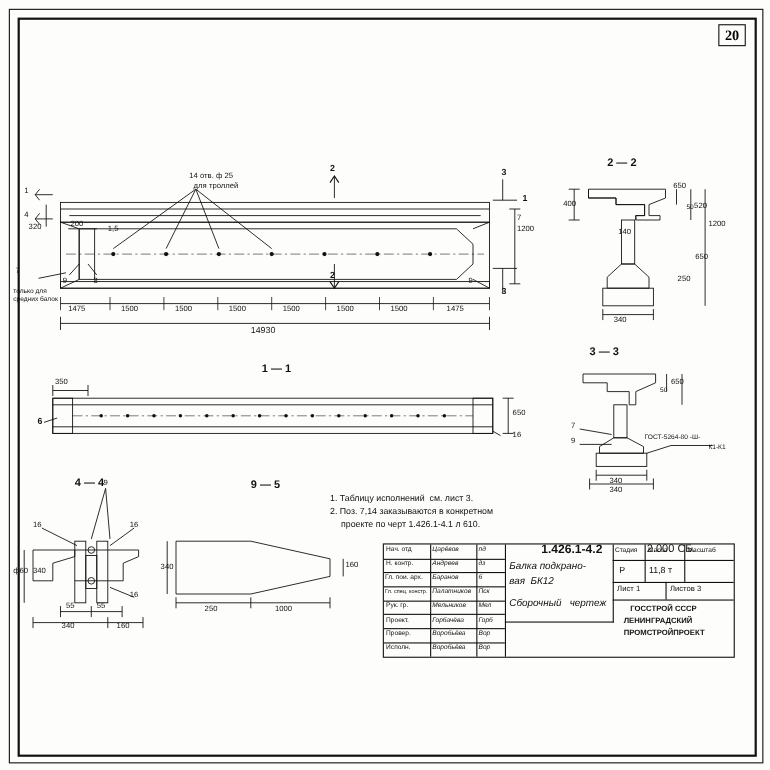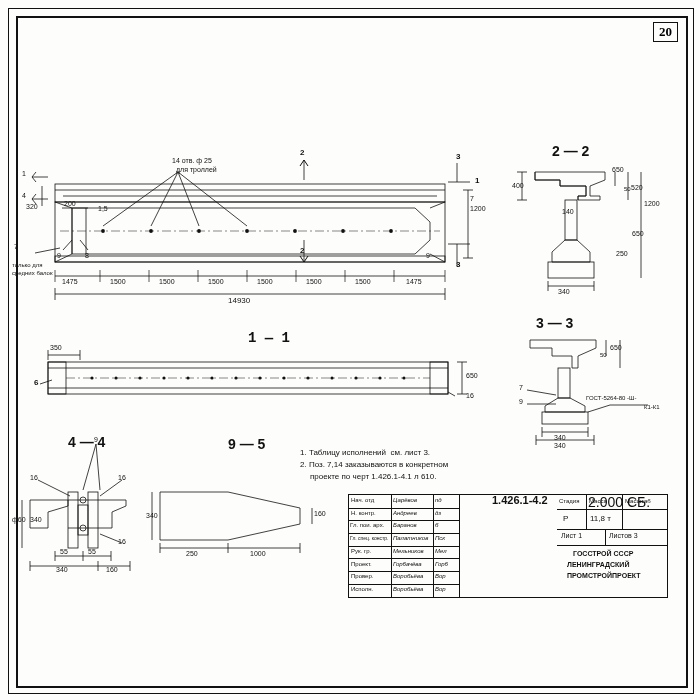--- a/index.html
+++ b/index.html
@@ -6,21 +6,21 @@
   body{width:700px;height:700px;overflow:hidden;font-family:"Liberation Sans",sans-serif;}
   #sheet{position:relative;width:700px;height:700px;background:#fdfdfb;}
   .frame-outer{position:absolute;left:8px;top:8px;width:684px;height:684px;border:1px solid #111;}
   .frame-inner{position:absolute;left:16px;top:16px;width:668px;height:668px;border:2px solid #111;}
   svg{position:absolute;left:0;top:0;width:700px;height:700px;}
   .lbl{position:absolute;font-family:"Liberation Sans",sans-serif;color:#111;white-space:pre;}
   .t6{font-size:6px;}
   .t7{font-size:7px;}
   .t8{font-size:8px;}
   .t9{font-size:9px;}
-  .t10{font-size:14px;}
+  .t10{font-size:10px;}
   .t11{font-size:11px;}
   .b{font-weight:bold;}
   .ital{font-style:italic;}
   .pgnum{position:absolute;right:22px;top:22px;border:1px solid #111;padding:1px 5px;font-size:13px;font-weight:bold;font-family:"Liberation Serif",serif;}
 </style>
 </head>
 <body>
 
 <div id="sheet">
   <div class="frame-outer"></div>
@@ -249,21 +249,21 @@
   <div class="lbl t7" style="left:62px;top:278px;">1475</div>
   <div class="lbl t7" style="left:110px;top:278px;">1500</div>
   <div class="lbl t7" style="left:159px;top:278px;">1500</div>
   <div class="lbl t7" style="left:208px;top:278px;">1500</div>
   <div class="lbl t7" style="left:257px;top:278px;">1500</div>
   <div class="lbl t7" style="left:306px;top:278px;">1500</div>
   <div class="lbl t7" style="left:355px;top:278px;">1500</div>
   <div class="lbl t7" style="left:406px;top:278px;">1475</div>
   <div class="lbl t8" style="left:228px;top:296px;">14930</div>
 
-  <div class="lbl t10 b" style="left:248px;top:330px;font-family:Liberation Mono, monospace;">1 — 1</div>
+  <div class="lbl t10 b" style="left:238px;top:330px;">1 — 1</div>
   <div class="lbl t7" style="left:50px;top:344px;">350</div>
   <div class="lbl t7" style="left:466px;top:372px;">650</div>
   <div class="lbl t8 b" style="left:34px;top:378px;">6</div>
   <div class="lbl t7" style="left:466px;top:392px;">16</div>
 
   <div class="lbl t10 b" style="left:552px;top:143px;">2 — 2</div>
   <div class="lbl t7" style="left:612px;top:166px;">650</div>
   <div class="lbl t6" style="left:624px;top:186px;">50</div>
   <div class="lbl t7" style="left:631px;top:184px;">520</div>
   <div class="lbl t7" style="left:512px;top:182px;">400</div>
@@ -345,20 +345,25 @@
 
       <div class="lbl t6" style="left:2px;top:78.2px;">Провер.</div>
       <div class="lbl t6 ital" style="left:44px;top:78.2px;">Воробьёва</div>
       <div class="lbl t6 ital" style="left:86px;top:78.2px;">Вор</div>
 
       <div class="lbl t6" style="left:2px;top:90.9px;">Исполн.</div>
       <div class="lbl t6 ital" style="left:44px;top:90.9px;">Воробьёва</div>
       <div class="lbl t6 ital" style="left:86px;top:90.9px;">Вор</div>
     </div>
 
+    <div style="position:absolute;left:110px;top:0;width:98px;height:70px;border-right:1.4px solid #111;border-bottom:1.4px solid #111;">
+      <div class="lbl t9 ital" style="left:4px;top:14px;">Балка подкрано-</div>
+      <div class="lbl t9 ital" style="left:4px;top:28px;">вая  БК12</div>
+      <div class="lbl t9 ital" style="left:4px;top:48px;">Сборочный   чертеж</div>
+    </div>
 
     <div style="position:absolute;left:208px;top:0;width:110px;height:14px;border-bottom:0.8px solid #111;">
       <div class="lbl t6" style="left:2px;top:3px;">Стадия</div>
       <div class="lbl t6" style="left:32px;top:3px;">Масса</div>
       <div class="lbl t6" style="left:68px;top:3px;">Масштаб</div>
       <div style="position:absolute;left:29px;top:0;height:14px;border-left:0.8px solid #111;"></div>
       <div style="position:absolute;left:65px;top:0;height:14px;border-left:0.8px solid #111;"></div>
     </div>
     <div style="position:absolute;left:208px;top:14px;width:110px;height:20px;border-bottom:0.8px solid #111;">
       <div class="lbl t8" style="left:6px;top:5px;">Р</div>

